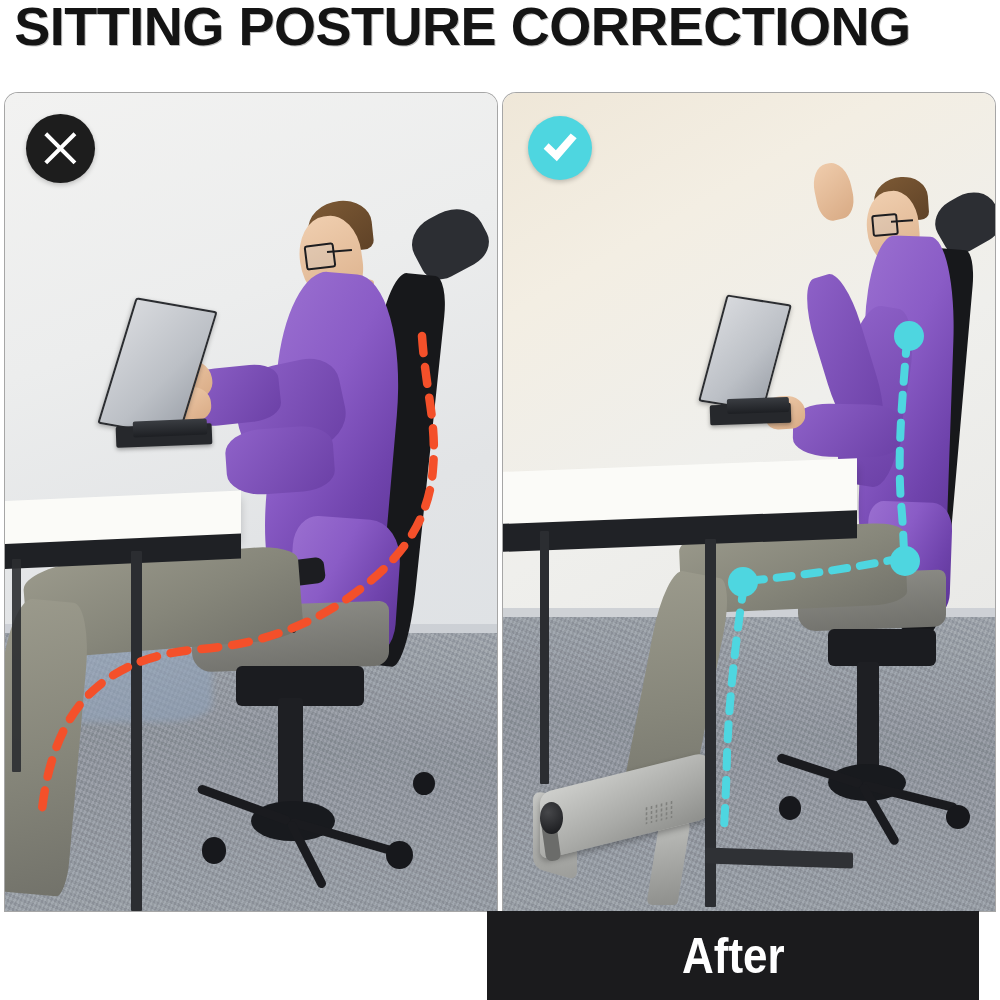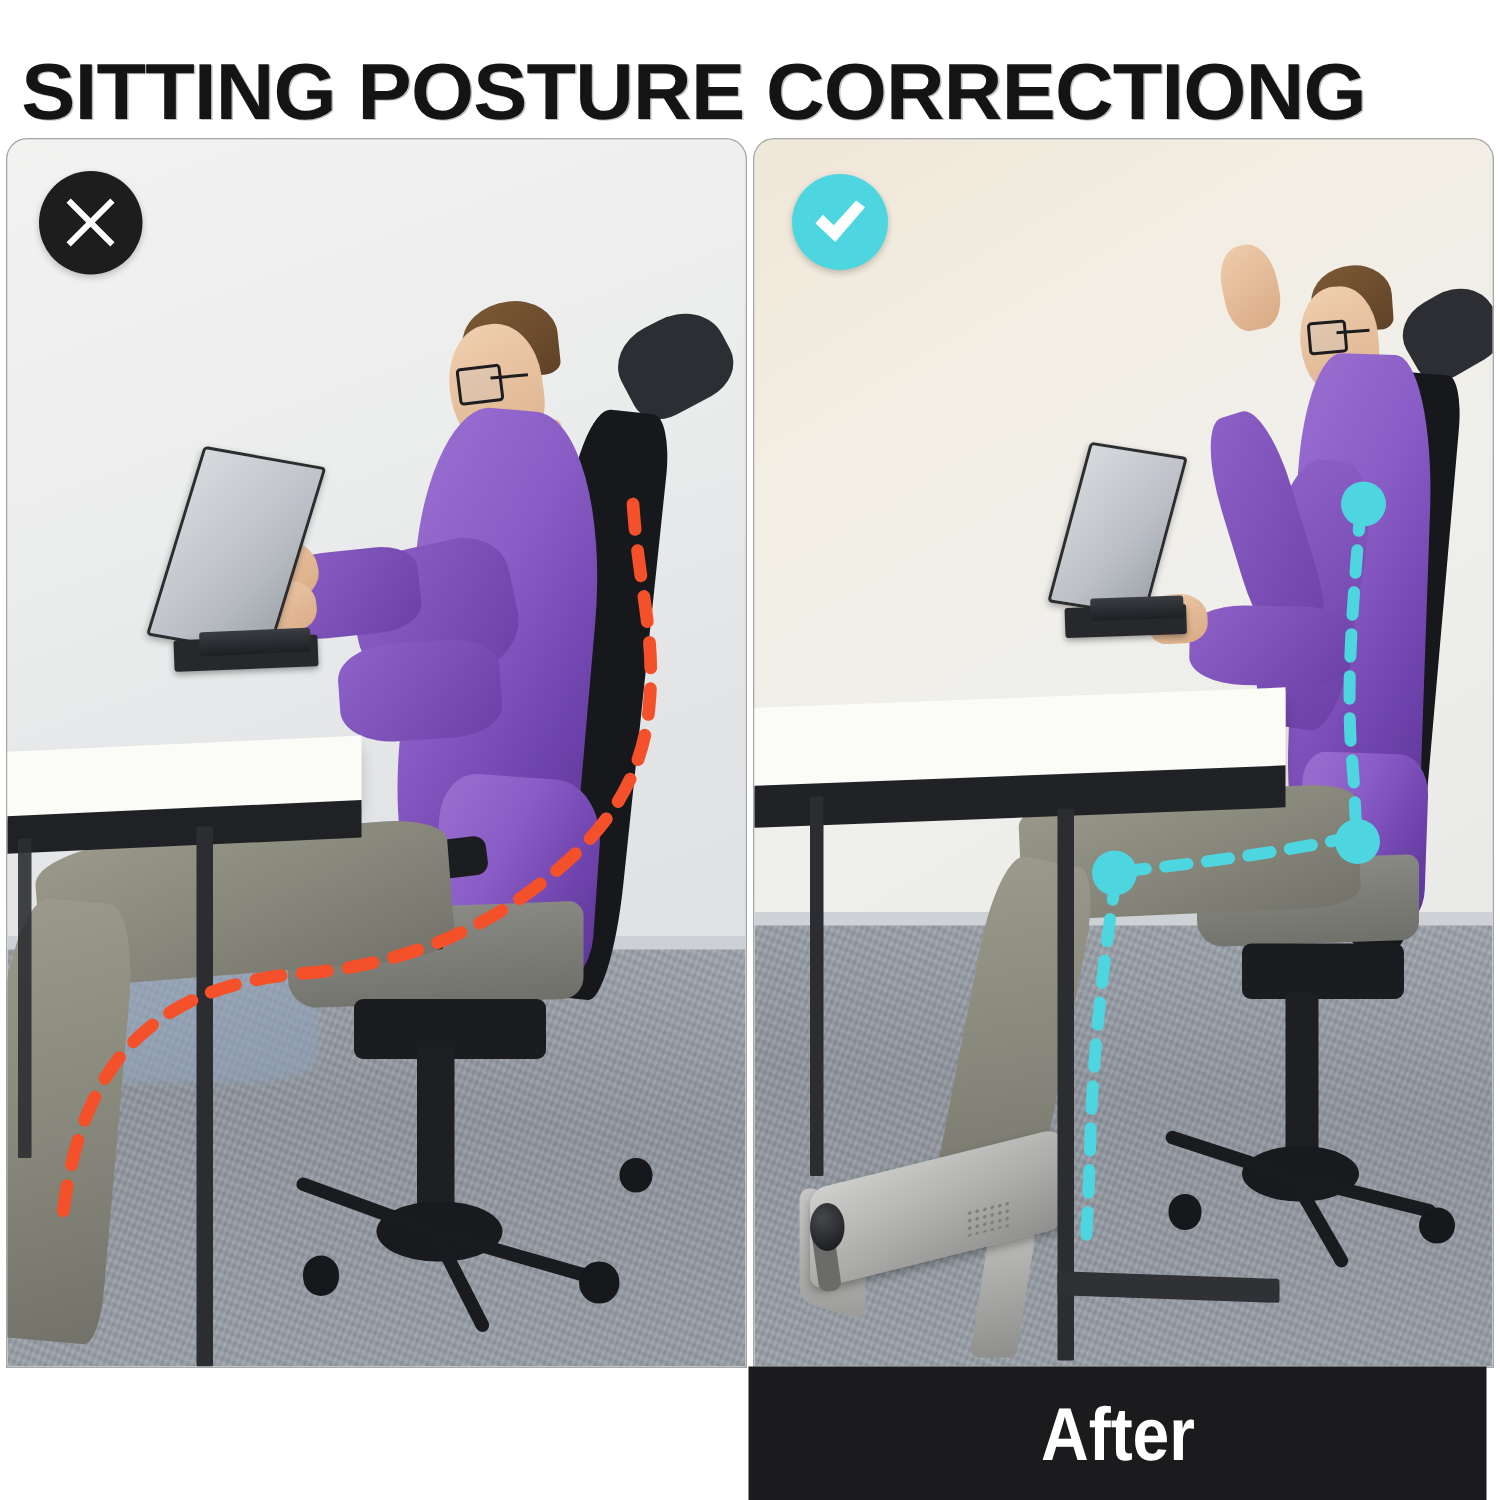--- a/index.html
+++ b/index.html
@@ -8,21 +8,21 @@
     width:1000px;height:1000px;
     background:#ffffff;
     font-family:"Liberation Sans","DejaVu Sans",sans-serif;
     overflow:hidden;
   }
   .page{position:relative;width:1000px;height:1000px;}
 
   
   .title-bar{
     position:absolute;left:0;top:0;width:924px;height:88px;
-    display:flex;align-items:flex-end;justify-content:center;
+    display:flex;align-items:flex-start;justify-content:center;
     background:#ffffff;
   }
   .title-text{
     font-family:"Liberation Sans Narrow","Liberation Sans","DejaVu Sans Condensed",sans-serif;
     font-weight:bold;
     font-size:53px;
     letter-spacing:-0.5px;
     color:#141414;
     white-space:nowrap;
     transform:scaleX(1.02);
@@ -257,21 +257,21 @@
   .badge.good{background:#4ed6e0;left:5.0%;top:2.8%;width:13.0%;}
   .badge svg{width:62%;height:62%;display:block;}
 
   
   .label-bar{
     position:absolute;top:823px;width:492px;height:89px;
     background:#1b1b1d;
     display:flex;align-items:center;justify-content:center;
   }
   .label-bar.left{left:5px;}
-  .label-bar.right{left:499px;}
+  .label-bar.right{left:487px;}
   .label-text{
     font-family:"Liberation Sans Narrow","Liberation Sans","DejaVu Sans Condensed",sans-serif;
     font-weight:bold;font-size:50px;color:#ffffff;letter-spacing:0px;
     transform:scaleX(.88);line-height:1;
   }
 </style>
 </head>
 <body>
 
 <div class="page">

